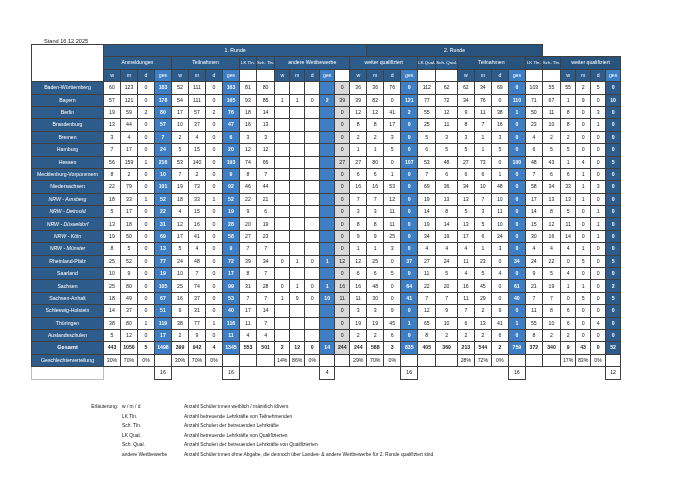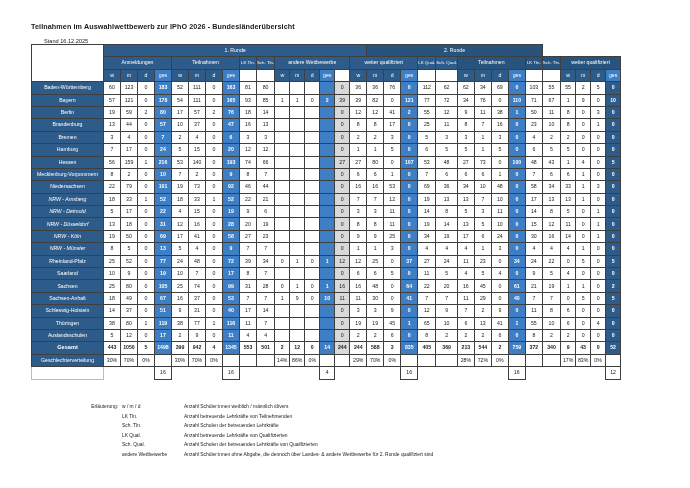--- a/index.html
+++ b/index.html
@@ -86,21 +86,20 @@
   .legend-row{display:flex;height:9.6px;align-items:flex-start;}
   .legend-lbl{width:58px;text-align:right;padding-right:0;}
   .legend-key{width:60px;padding-left:4px;}
   .legend-desc{padding-left:2px;white-space:nowrap;}
 </style>
 </head>
 <body>
 
 <div class="page">
 
-  <div class="title">Teilnahmen im Auswahlwettbewerb zur IPhO 2026 - Bundesländerübersicht</div>
   <div class="stand">Stand 16.12.2025</div>
 
   <table class="grid">
     <thead>
       <tr>
         <th class="blank" rowspan="3"></th>
         <th class="grp" colspan="16">1. Runde</th>
         <th class="grp dark" colspan="10">2. Runde</th>
       </tr>
       <tr id="grouprow">

